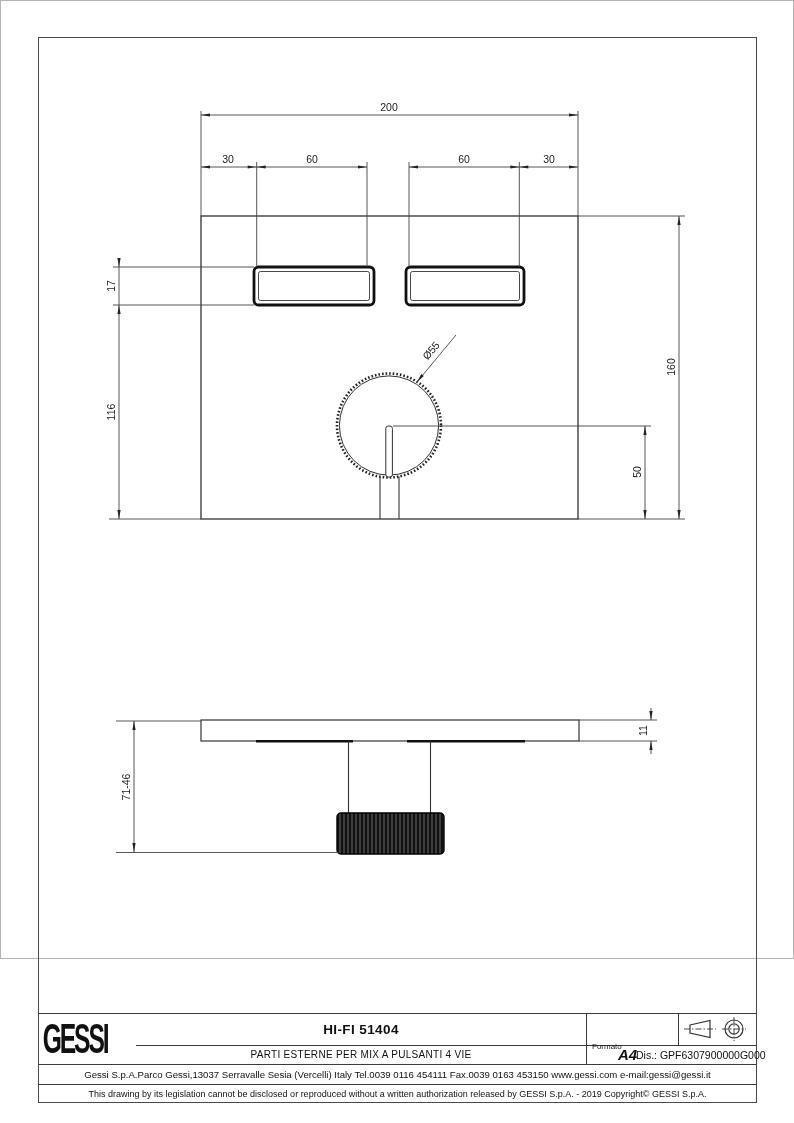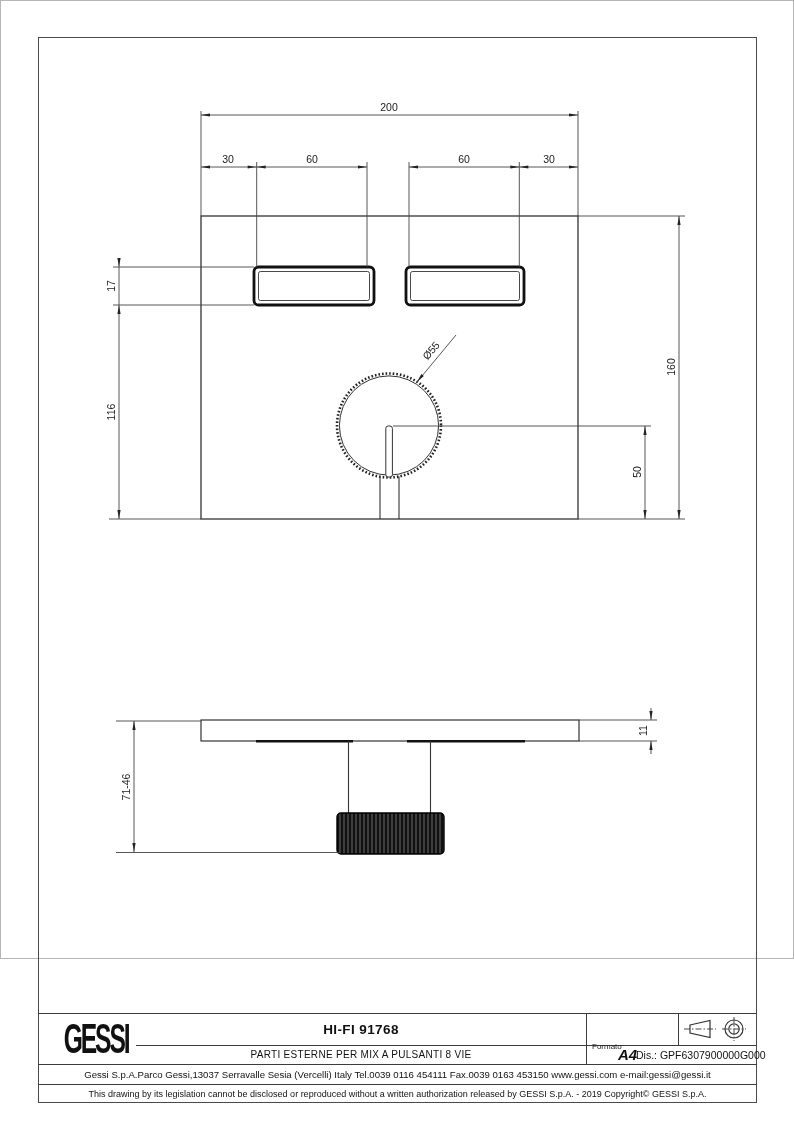--- a/index.html
+++ b/index.html
@@ -147,27 +147,27 @@
   </svg>
 
   <div>
     <div class="hline" style="left:37px; top:1012px; width:719px;"></div>
     <div class="hline" style="left:135px; top:1043.5px; width:621px;"></div>
     <div class="hline" style="left:37px; top:1063px; width:719px;"></div>
     <div class="hline" style="left:37px; top:1083px; width:719px;"></div>
     <div class="vline" style="left:585px; top:1012px; height:51px;"></div>
     <div class="vline" style="left:677px; top:1012px; height:32px;"></div>
 
-    <div id="logo-cell" class="cell" style="left:49px; top:1015px; width:92px; height:46px;">
+    <div id="logo-cell" class="cell" style="left:28px; top:1015px; width:92px; height:46px;">
       <span>GESSI</span>
     </div>
 
-    <div id="code-cell" class="cell" style="left:136px; top:1013px; width:448px; height:30px;">HI-FI 91768</div>
+    <div id="code-cell" class="cell" style="left:136px; top:1013px; width:448px; height:30px;">HI-FI 51404</div>
 
-    <div id="desc-cell" class="cell" style="left:136px; top:1044px; width:448px; height:19px;">PARTI ESTERNE PER MIX A PULSANTI 8 VIE</div>
+    <div id="desc-cell" class="cell" style="left:136px; top:1044px; width:448px; height:19px;">PARTI ESTERNE PER MIX A PULSANTI 4 VIE</div>
 
     <div class="cell" style="left:586px; top:1013px; width:90px; height:30px;margin-top:26px;">
       <span id="formato-label">Formato</span>
       <span id="formato-value">A4</span>
     </div>
 
     <div class="cell" style="left:678px; top:1013px; width:77px; height:30px;">
       <svg width="72" height="28" viewBox="0 0 72 28">
         <polygon points="8,10 28,5.5 28,22.5 8,18" fill="none" stroke="#333" stroke-width="1.2"></polygon>
         <line x1="2" y1="14" x2="34" y2="14" stroke="#333" stroke-width="0.9" stroke-dasharray="6 2 1.5 2"></line>

